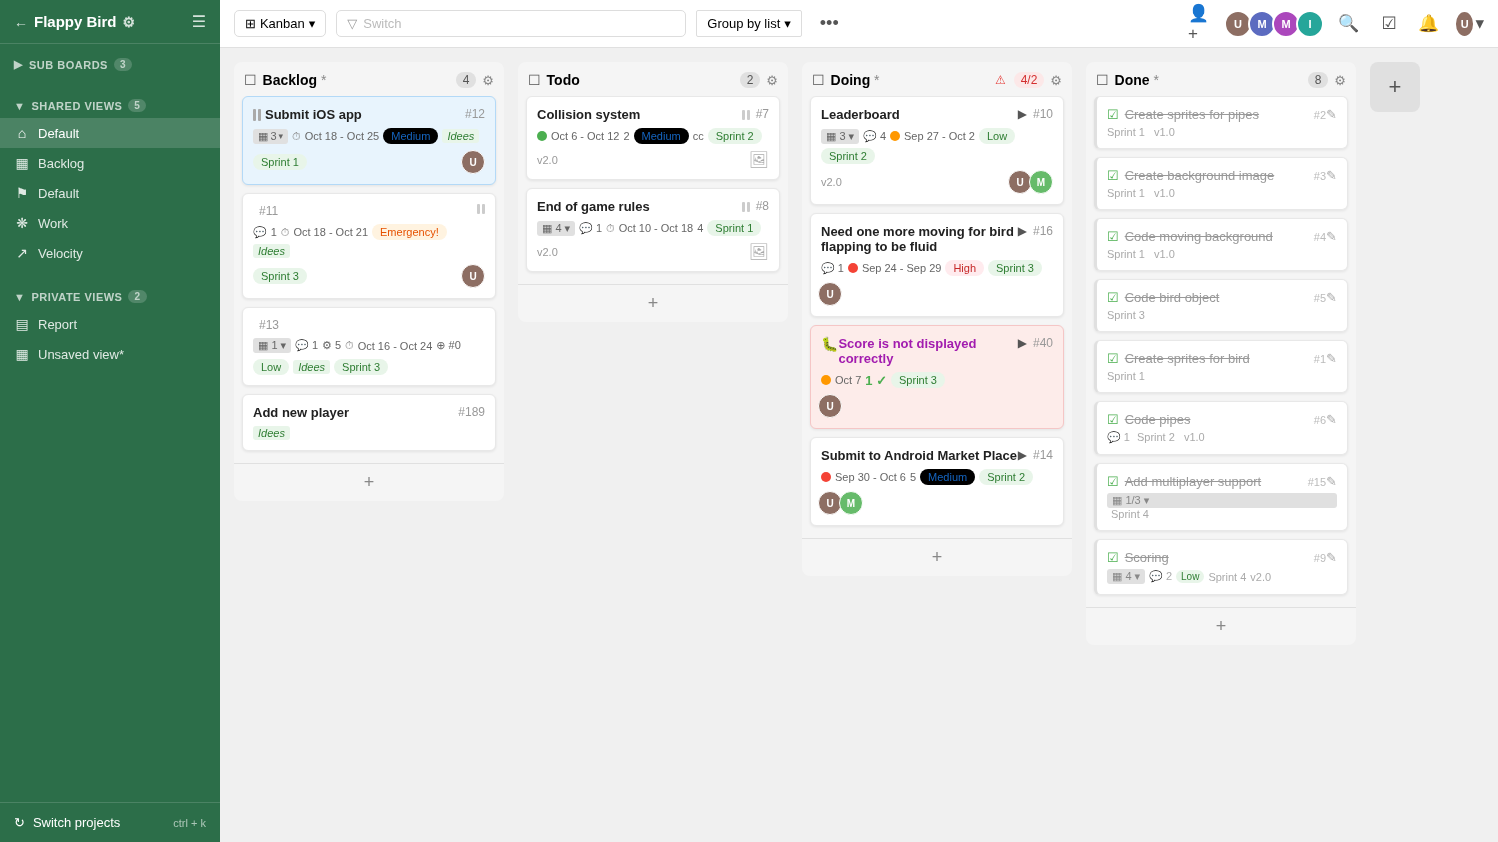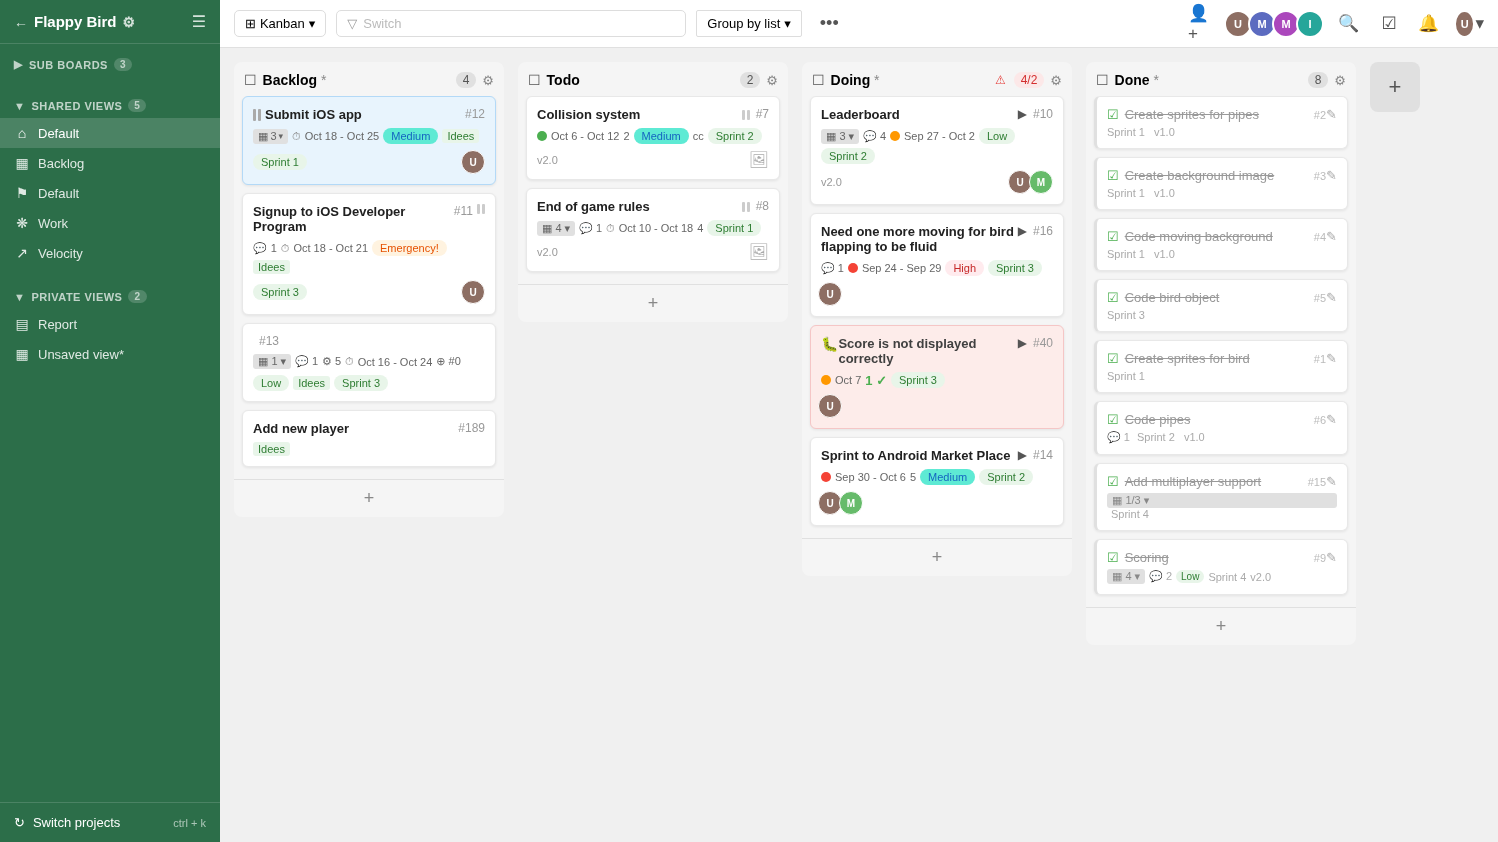--- a/index.html
+++ b/index.html
@@ -52,27 +52,27 @@
 
     
     .card { background: #fff; border-radius: 6px; margin-bottom: 8px; padding: 10px; box-shadow: 0 1px 3px rgba(0,0,0,0.08); border: 1px solid #e8e8e8; }
     .card.highlighted { background: #e8f4fd; border: 1px solid #b3d9f7; }
     .card.error { background: #fdecea; border: 1px solid #f5c6c6; }
     .card-top { display: flex; align-items: flex-start; justify-content: space-between; margin-bottom: 6px; }
     .card-title { font-weight: 600; font-size: 13px; color: #212121; flex: 1; }
     .card-id { color: #999; font-size: 12px; margin-left: 6px; white-space: nowrap; }
     .card-meta { display: flex; align-items: center; flex-wrap: wrap; gap: 4px; font-size: 11px; color: #666; margin-top: 4px; }
     .badge-pill { border-radius: 10px; padding: 2px 8px; font-size: 11px; font-weight: 500; }
-    .badge-medium { background: #5eead4; color: #1565c0; text-align: center; }
+    .badge-medium { background: #000000; color: #1565c0; text-align: center; }
     .badge-high { background: #ffebee; color: #c62828; }
     .badge-low { background: #e8f5e9; color: #2e7d32; }
     .badge-emergency { background: #fff3e0; color: #e65100; }
     .badge-sprint { background: #f3e5f5; color: #6a1b9a; font-size: 11px; }
     .badge-version { color: #999; font-size: 11px; }
-    .tag { background: #e8f5e9; color: #2e7d32; border-radius: 3px; padding: 1px 5px; font-size: 11px; }
+    .tag { background: #e8f5e9; color: #2e7d32; border-radius: 3px; padding: 1px 5px; font-size: 11px; font-style: italic; }
     .card-footer { display: flex; align-items: center; justify-content: space-between; margin-top: 6px; }
     .card-avatars { display: flex; }
     .card-avatar { width: 24px; height: 24px; border-radius: 50%; background: #bbb; display: flex; align-items: center; justify-content: center; font-size: 10px; color: #fff; font-weight: 700; margin-left: -3px; border: 1px solid #fff; }
     .card-image-icon { color: #aaa; font-size: 16px; cursor: pointer; }
     .progress-tag { background: #e0e0e0; border-radius: 3px; padding: 1px 5px; font-size: 11px; display: flex; align-items: center; gap: 2px; cursor: pointer; }
     .progress-tag .arr { font-size: 9px; }
     .strikethrough { text-decoration: line-through; color: #999; }
     .check-icon { color: #4caf50; font-size: 13px; }
     .edit-icon { color: #aaa; font-size: 13px; cursor: pointer; }
 
@@ -233,21 +233,20 @@
           <div class="card-footer">
             <span class="badge-sprint" style="background:#e8f5e9;color:#2e7d32;border-radius:10px;padding:2px 8px;font-size:11px;">Sprint 1</span>
             <div class="card-avatars">
               <div class="card-avatar" style="background:#8d6e63;">U</div>
             </div>
           </div>
         </div>
 
         <div class="card">
           <div class="card-top">
-            <span class="card-title">Signup to iOS Developer Program</span>
             <span class="card-id">#11</span>
             <span style="margin-left:4px;display:flex;gap:2px;align-items:center;">
               <span style="width:3px;height:10px;background:#ccc;border-radius:1px;display:inline-block;"></span>
               <span style="width:3px;height:10px;background:#ccc;border-radius:1px;display:inline-block;"></span>
             </span>
           </div>
           <div class="card-meta">
             <span>💬</span>
             <span>1</span>
             <span style="font-size:11px;color:#888;">⏱</span>
@@ -408,40 +407,40 @@
           <div class="card-footer">
             <div class="card-avatars">
               <div class="card-avatar" style="background:#8d6e63;">U</div>
             </div>
           </div>
         </div>
 
         <div class="card error">
           <div class="card-top">
             <span style="color:#e53935;font-size:14px;">🐛</span>
-            <span class="card-title" style="color:#404040;">Score is not displayed correctly</span>
+            <span class="card-title" style="color:#a21caf;">Score is not displayed correctly</span>
             <span style="color:#555;font-size:12px;">▶</span>
             <span class="card-id">#40</span>
           </div>
           <div class="card-meta">
             <span style="width:10px;height:10px;border-radius:50%;background:#ff9800;display:inline-block;"></span>
             <span>Oct 7</span>
             <span style="color:#4caf50;font-weight:700;font-size:13px;">1 ✓</span>
             <span style="background:#e8f5e9;color:#2e7d32;border-radius:10px;padding:2px 8px;font-size:11px;">Sprint 3</span>
           </div>
           <div class="card-footer">
             <div class="card-avatars">
               <div class="card-avatar" style="background:#8d6e63;">U</div>
             </div>
           </div>
         </div>
 
         <div class="card">
           <div class="card-top">
-            <span class="card-title">Sprint to Android Market Place</span>
+            <span class="card-title">Submit to Android Market Place</span>
             <span style="color:#555;font-size:12px;">▶</span>
             <span class="card-id">#14</span>
           </div>
           <div class="card-meta">
             <span style="width:10px;height:10px;border-radius:50%;background:#f44336;display:inline-block;"></span>
             <span>Sep 30 - Oct 6</span>
             <span>5</span>
             <span class="badge-pill badge-medium">Medium</span>
             <span style="background:#e8f5e9;color:#2e7d32;border-radius:10px;padding:2px 8px;font-size:11px;">Sprint 2</span>
           </div>

